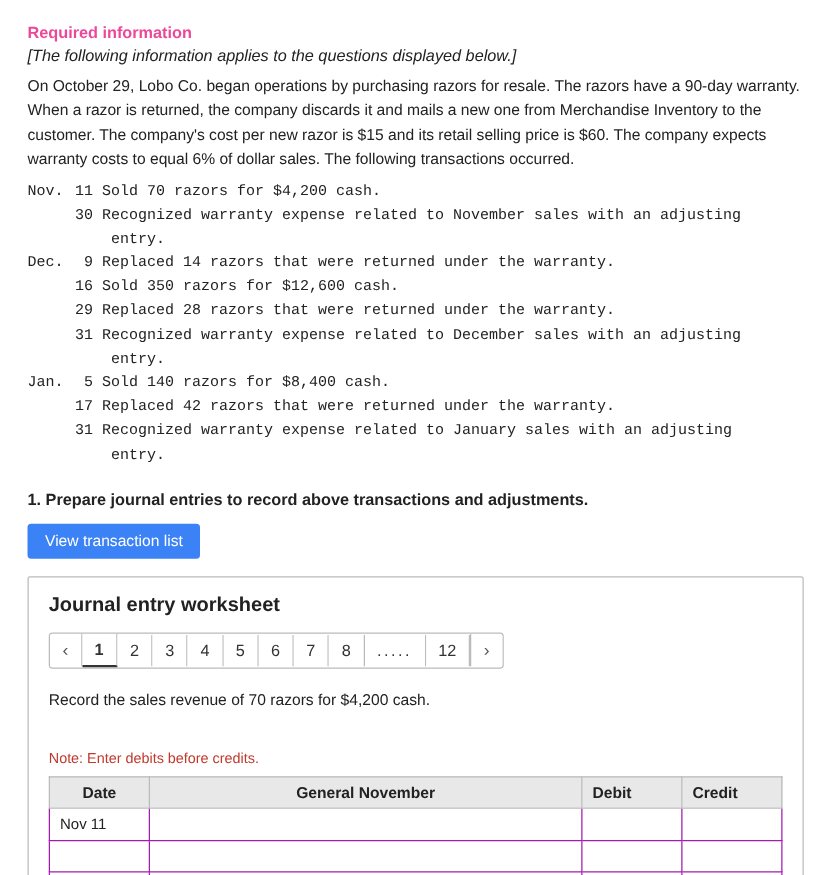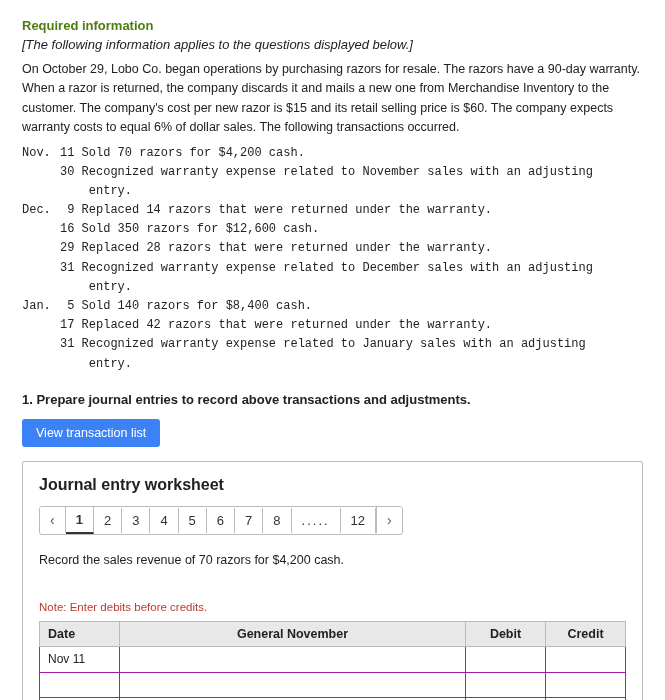--- a/index.html
+++ b/index.html
@@ -6,21 +6,21 @@
     body {
       font-family: Arial, sans-serif;
       font-size: 13px;
       color: #222;
       background: #fff;
       width: 665px;
       min-height: 700px;
       padding: 18px 22px;
     }
     .required-info {
-      color: #4d7c0f;
+      color: #ec4899;
       font-weight: bold;
       font-size: 13px;
       margin-bottom: 4px;
     }
     .italic-note {
       font-style: italic;
       font-size: 13px;
       margin-bottom: 8px;
     }
     .body-text {
@@ -127,25 +127,25 @@
       width: 100%;
       border-collapse: collapse;
       margin-bottom: 0;
     }
     .journal-table th {
       background: #e8e8e8;
       border: 1px solid #bbb;
       padding: 5px 8px;
       font-size: 12.5px;
       font-weight: bold;
-      text-align: center;
+      text-align: left;
     }
     .journal-table th.date-col {
       width: 80px;
-      text-align: left;
+      text-align: center;
     }
     .journal-table th.journal-col {
       text-align: center;
     }
     .journal-table th.amount-col {
       width: 80px;
     }
     .journal-table td {
       border: 1px solid #a21caf;
       padding: 5px 8px;

